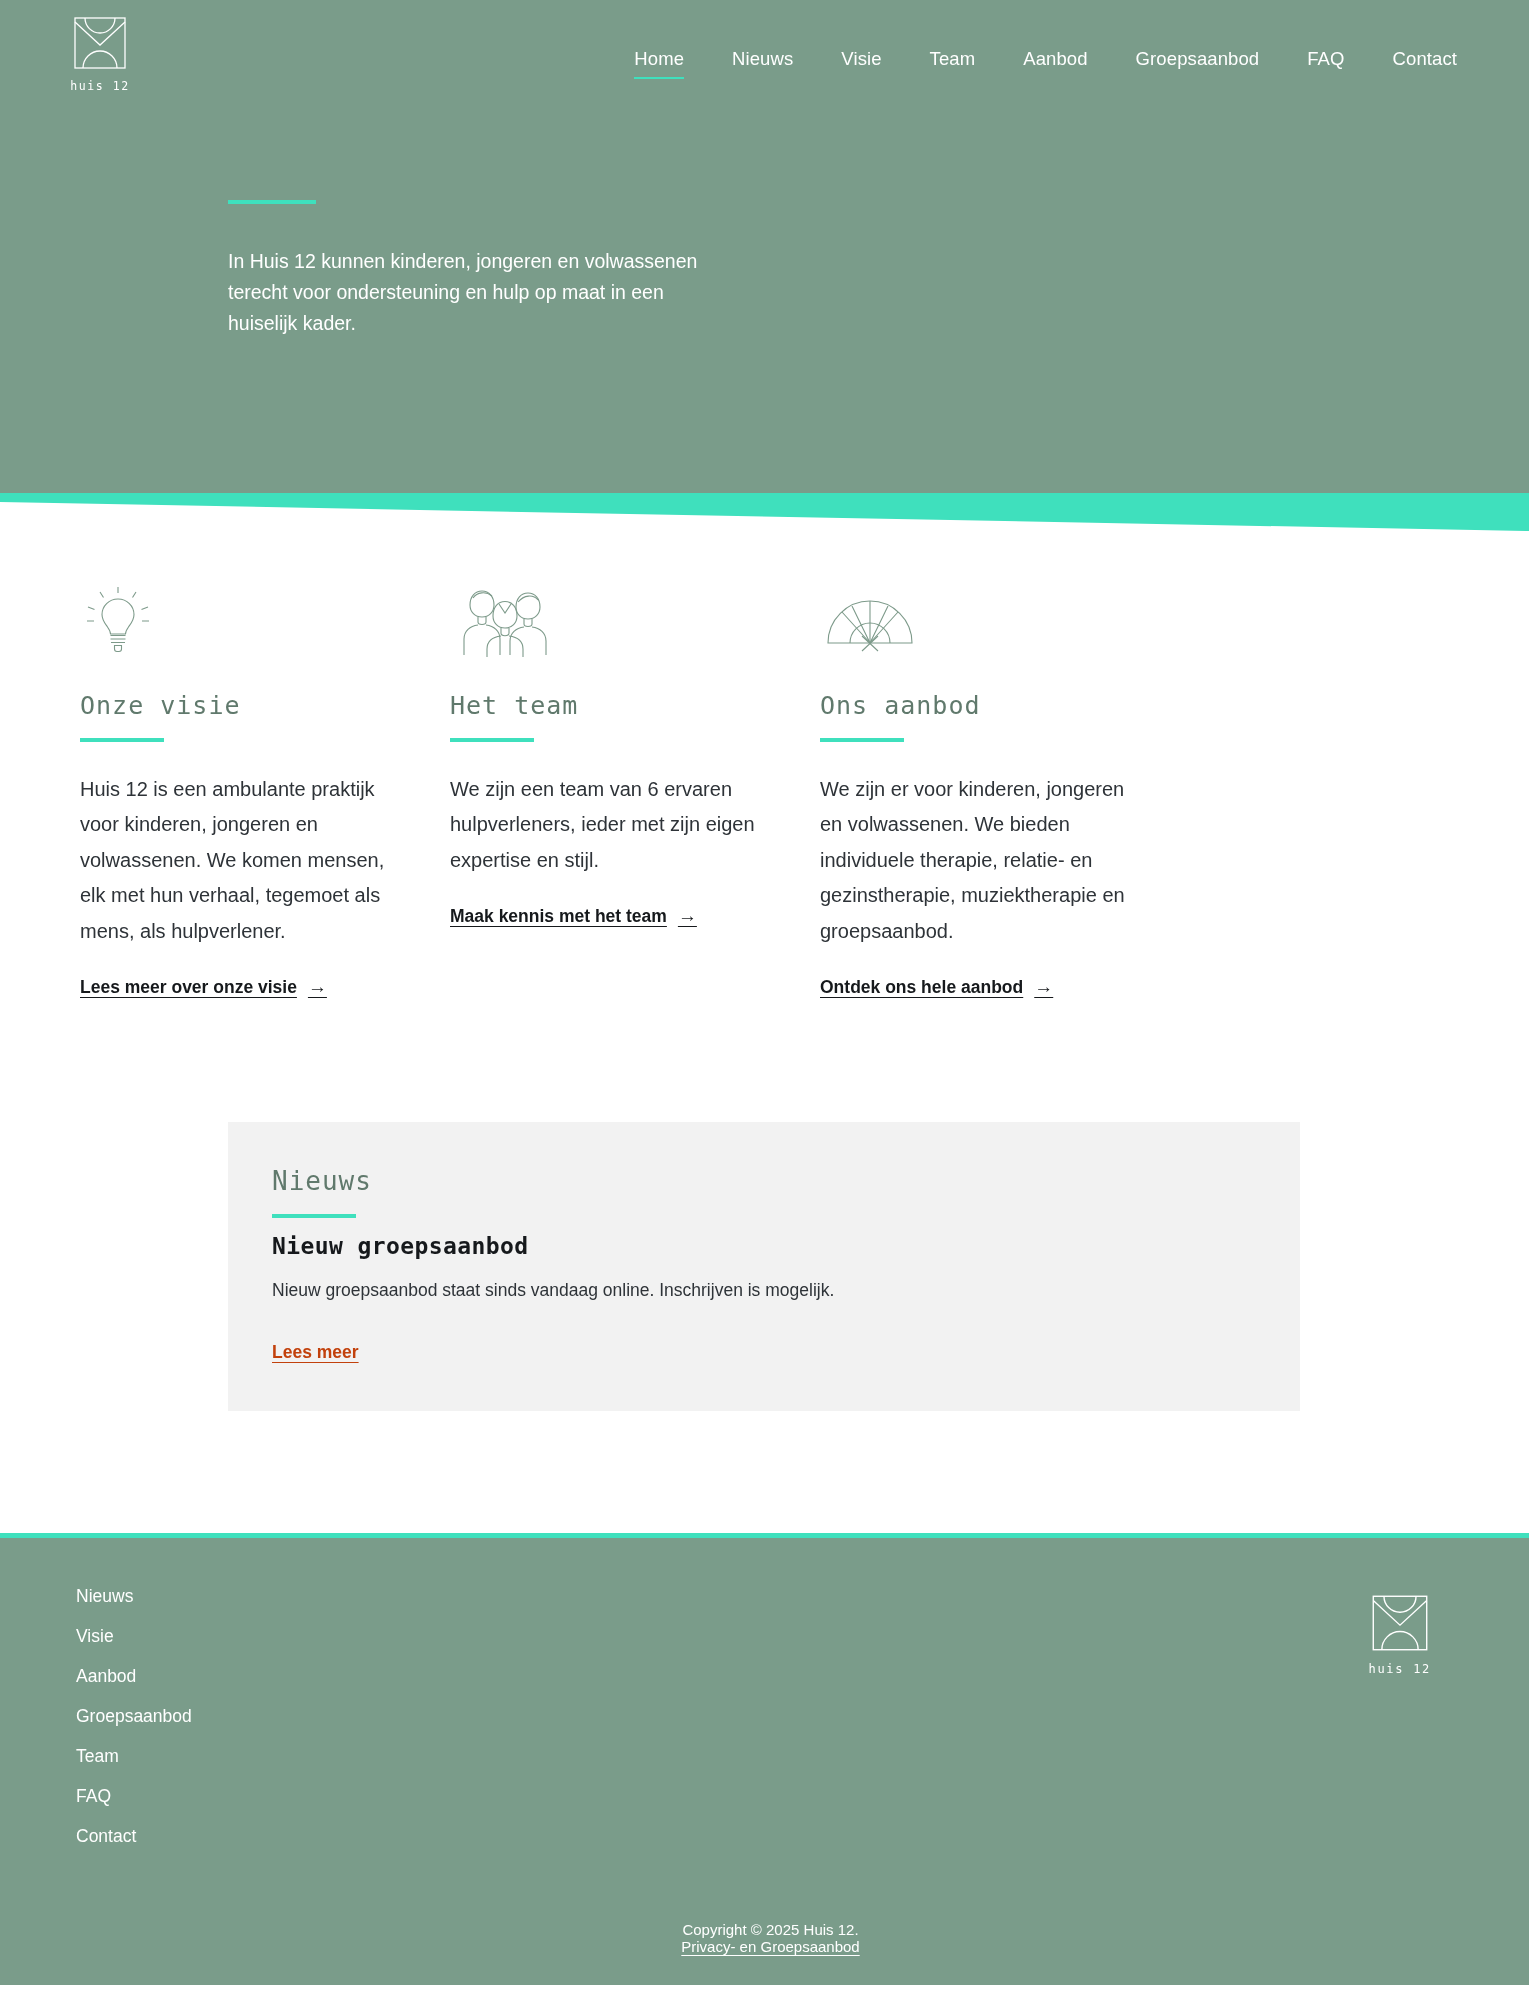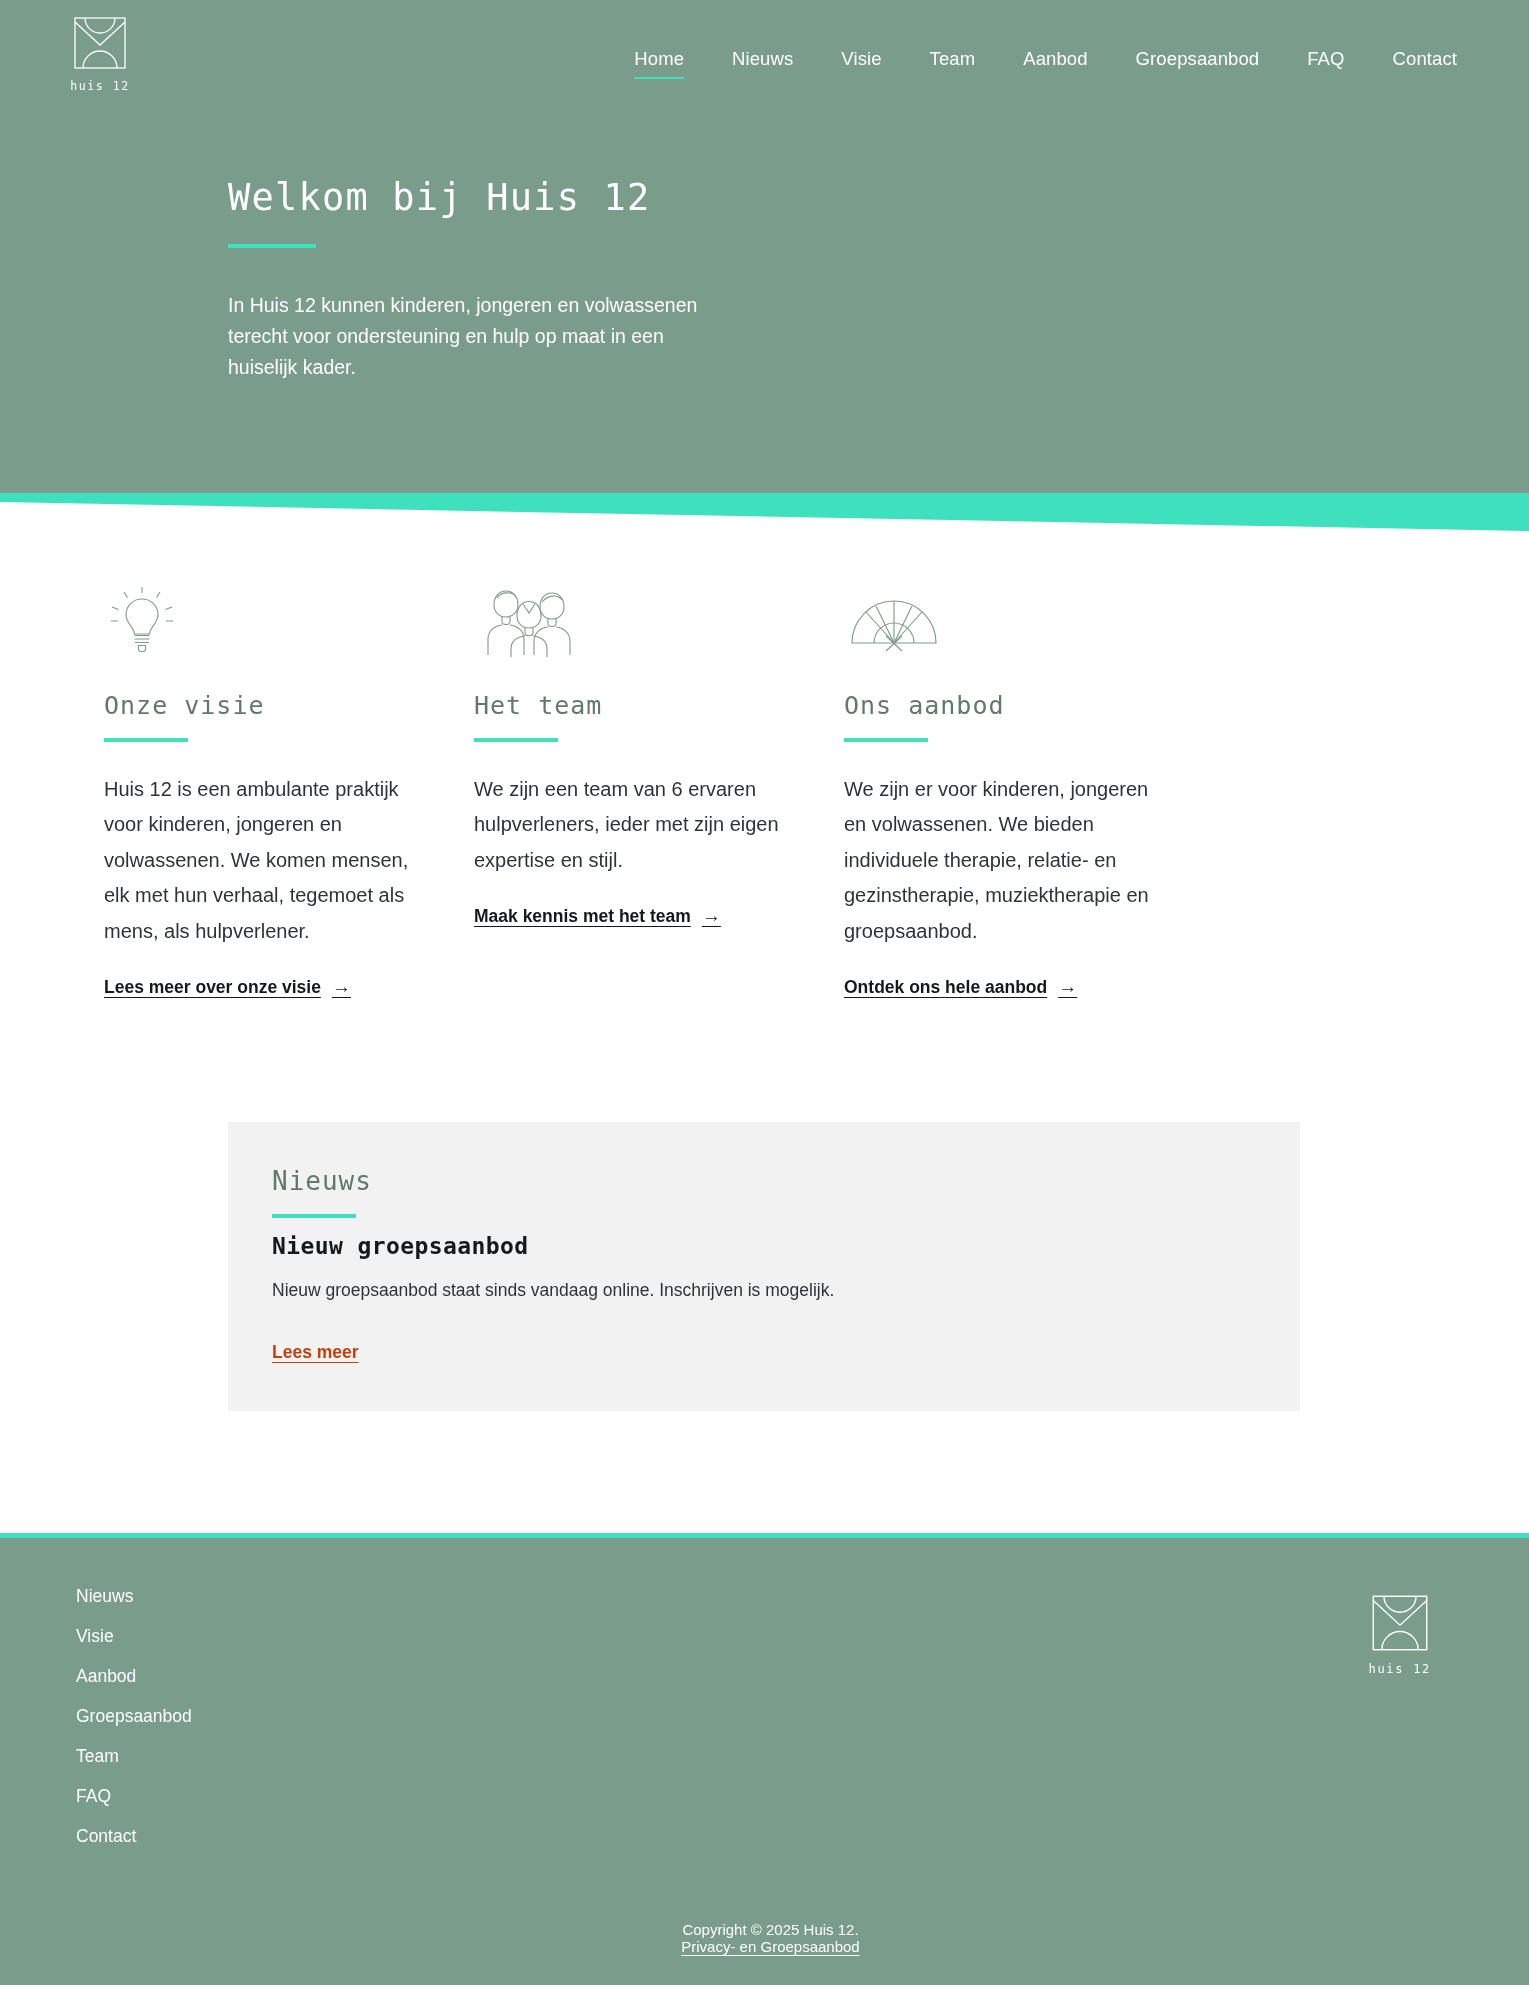--- a/index.html
+++ b/index.html
@@ -112,21 +112,21 @@
   }
 
   
   .wedge {
     display: block;
     width: 100%;
     height: 42px;
   }
   .features {
     display: flex;
-    padding-left: 104px;
+    padding-left: 80px;
     padding-right: 64px;
     padding-top: 46px;
     gap: 0;
   }
   .feature {
     width: 370px;
     padding-right: 58px;
   }
   .feature-icon { height: 76px; margin-bottom: 34px; }
   .feature-icon svg { display: block; }
@@ -306,21 +306,20 @@
         <a class="nav-item">Visie</a>
         <a class="nav-item">Team</a>
         <a class="nav-item">Aanbod</a>
         <a class="nav-item">Groepsaanbod</a>
         <a class="nav-item">FAQ</a>
         <a class="nav-item">Contact</a>
       </nav>
     </div>
 
     <div class="hero-body">
-      <h1 class="hero-title">Welkom bij Huis 12</h1>
       <div class="accent-rule"></div>
       <p class="hero-sub">In Huis 12 kunnen kinderen, jongeren en volwassenen terecht voor ondersteuning en hulp op maat in een huiselijk kader.</p>
     </div>
   </div>
 
   <svg class="wedge" viewBox="0 0 1529 42" preserveAspectRatio="none">
     <polygon points="0,0 1529,0 1529,38 0,9" fill="#3fe0bd"></polygon>
   </svg>
 
   <div class="features">

